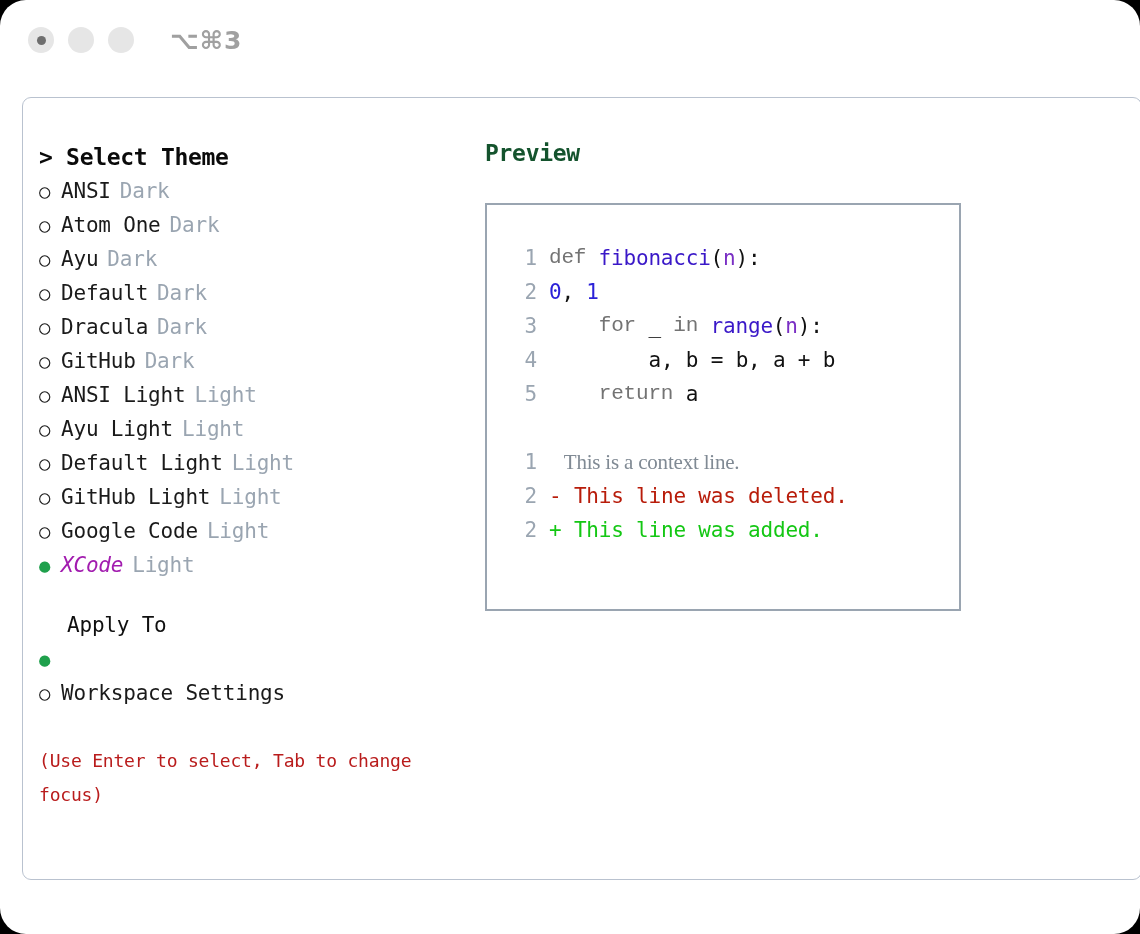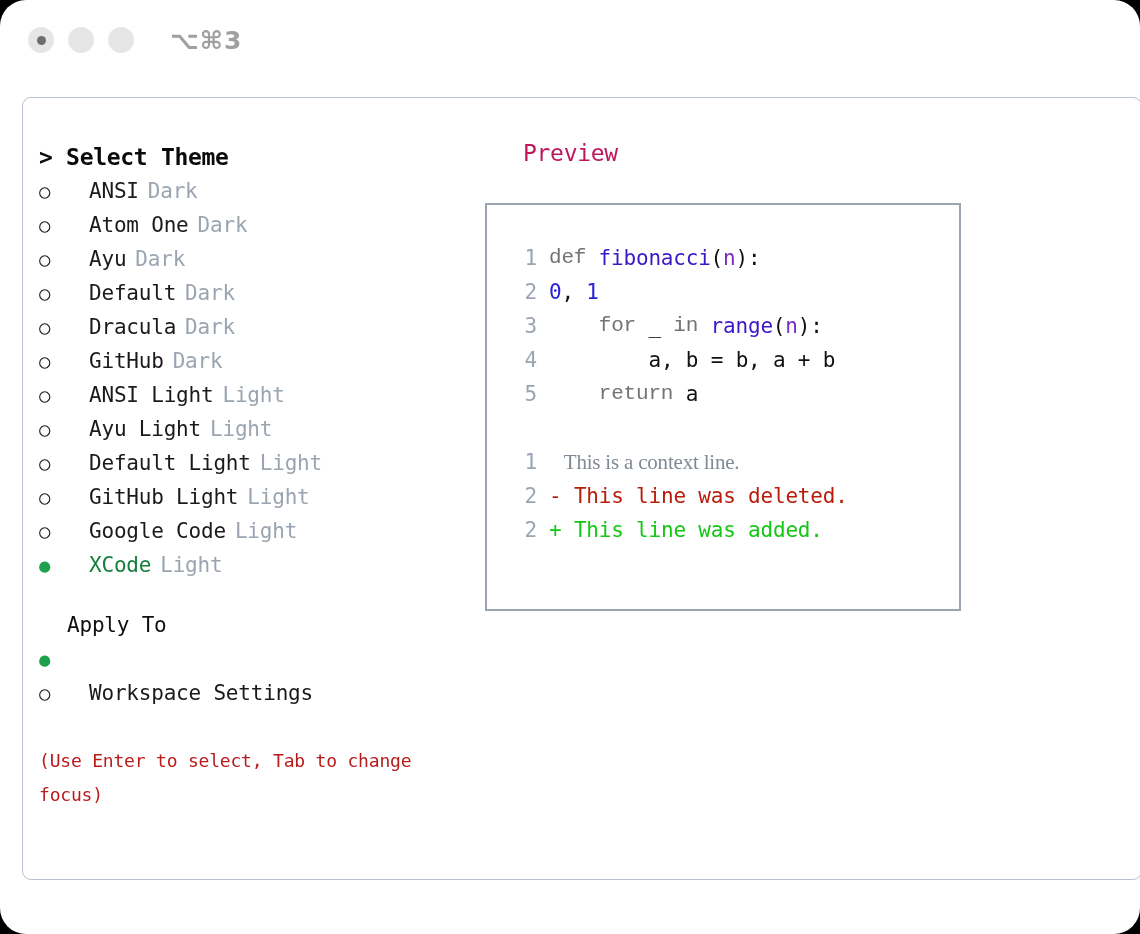--- a/index.html
+++ b/index.html
@@ -86,22 +86,22 @@
     letter-spacing: -0.2px;
   }
   .bullet {
     width: 22px;
     display: inline-block;
     flex: 0 0 22px;
     font-size: 19px;
     color: #1a1a1a;
   }
   .bullet.sel { color: #1fa04c; }
-  .opt-label { color: #1a1a1a; margin-left: 28px; }
-  .opt-label.sel { color: #15803d; }
+  .opt-label { color: #1a1a1a; }
+  .opt-label.sel { color: #a21caf; font-style: italic; }
   .opt-kind { color: #9aa5b1; margin-left: 9px; }
 
   .gap-sm { height: 26px; }
   .applyto {
     font-size: 21px;
     color: #0f0f0f;
     line-height: 34px;
     padding-left: 28px;
     white-space: pre;
     letter-spacing: -0.2px;
@@ -111,25 +111,24 @@
     font-size: 18px;
     color: #b91c1c;
     line-height: 34px;
     width: 400px;
     letter-spacing: -0.2px;
   }
 
   
   .preview-title {
     font-size: 23px;
-    font-weight: normal;
-    color: #be185d;
+    font-weight: bold;
+    color: #14532d;
     letter-spacing: -0.3px;
     margin-bottom: 37px;
-    margin-left: 38px;
   }
   .preview-box {
     width: 476px;
     height: 408px;
     border: 2px solid #9aa5b1;
     background: #ffffff;
     padding: 36px 0 0 16px;
   }
   .code-line {
     display: flex;

